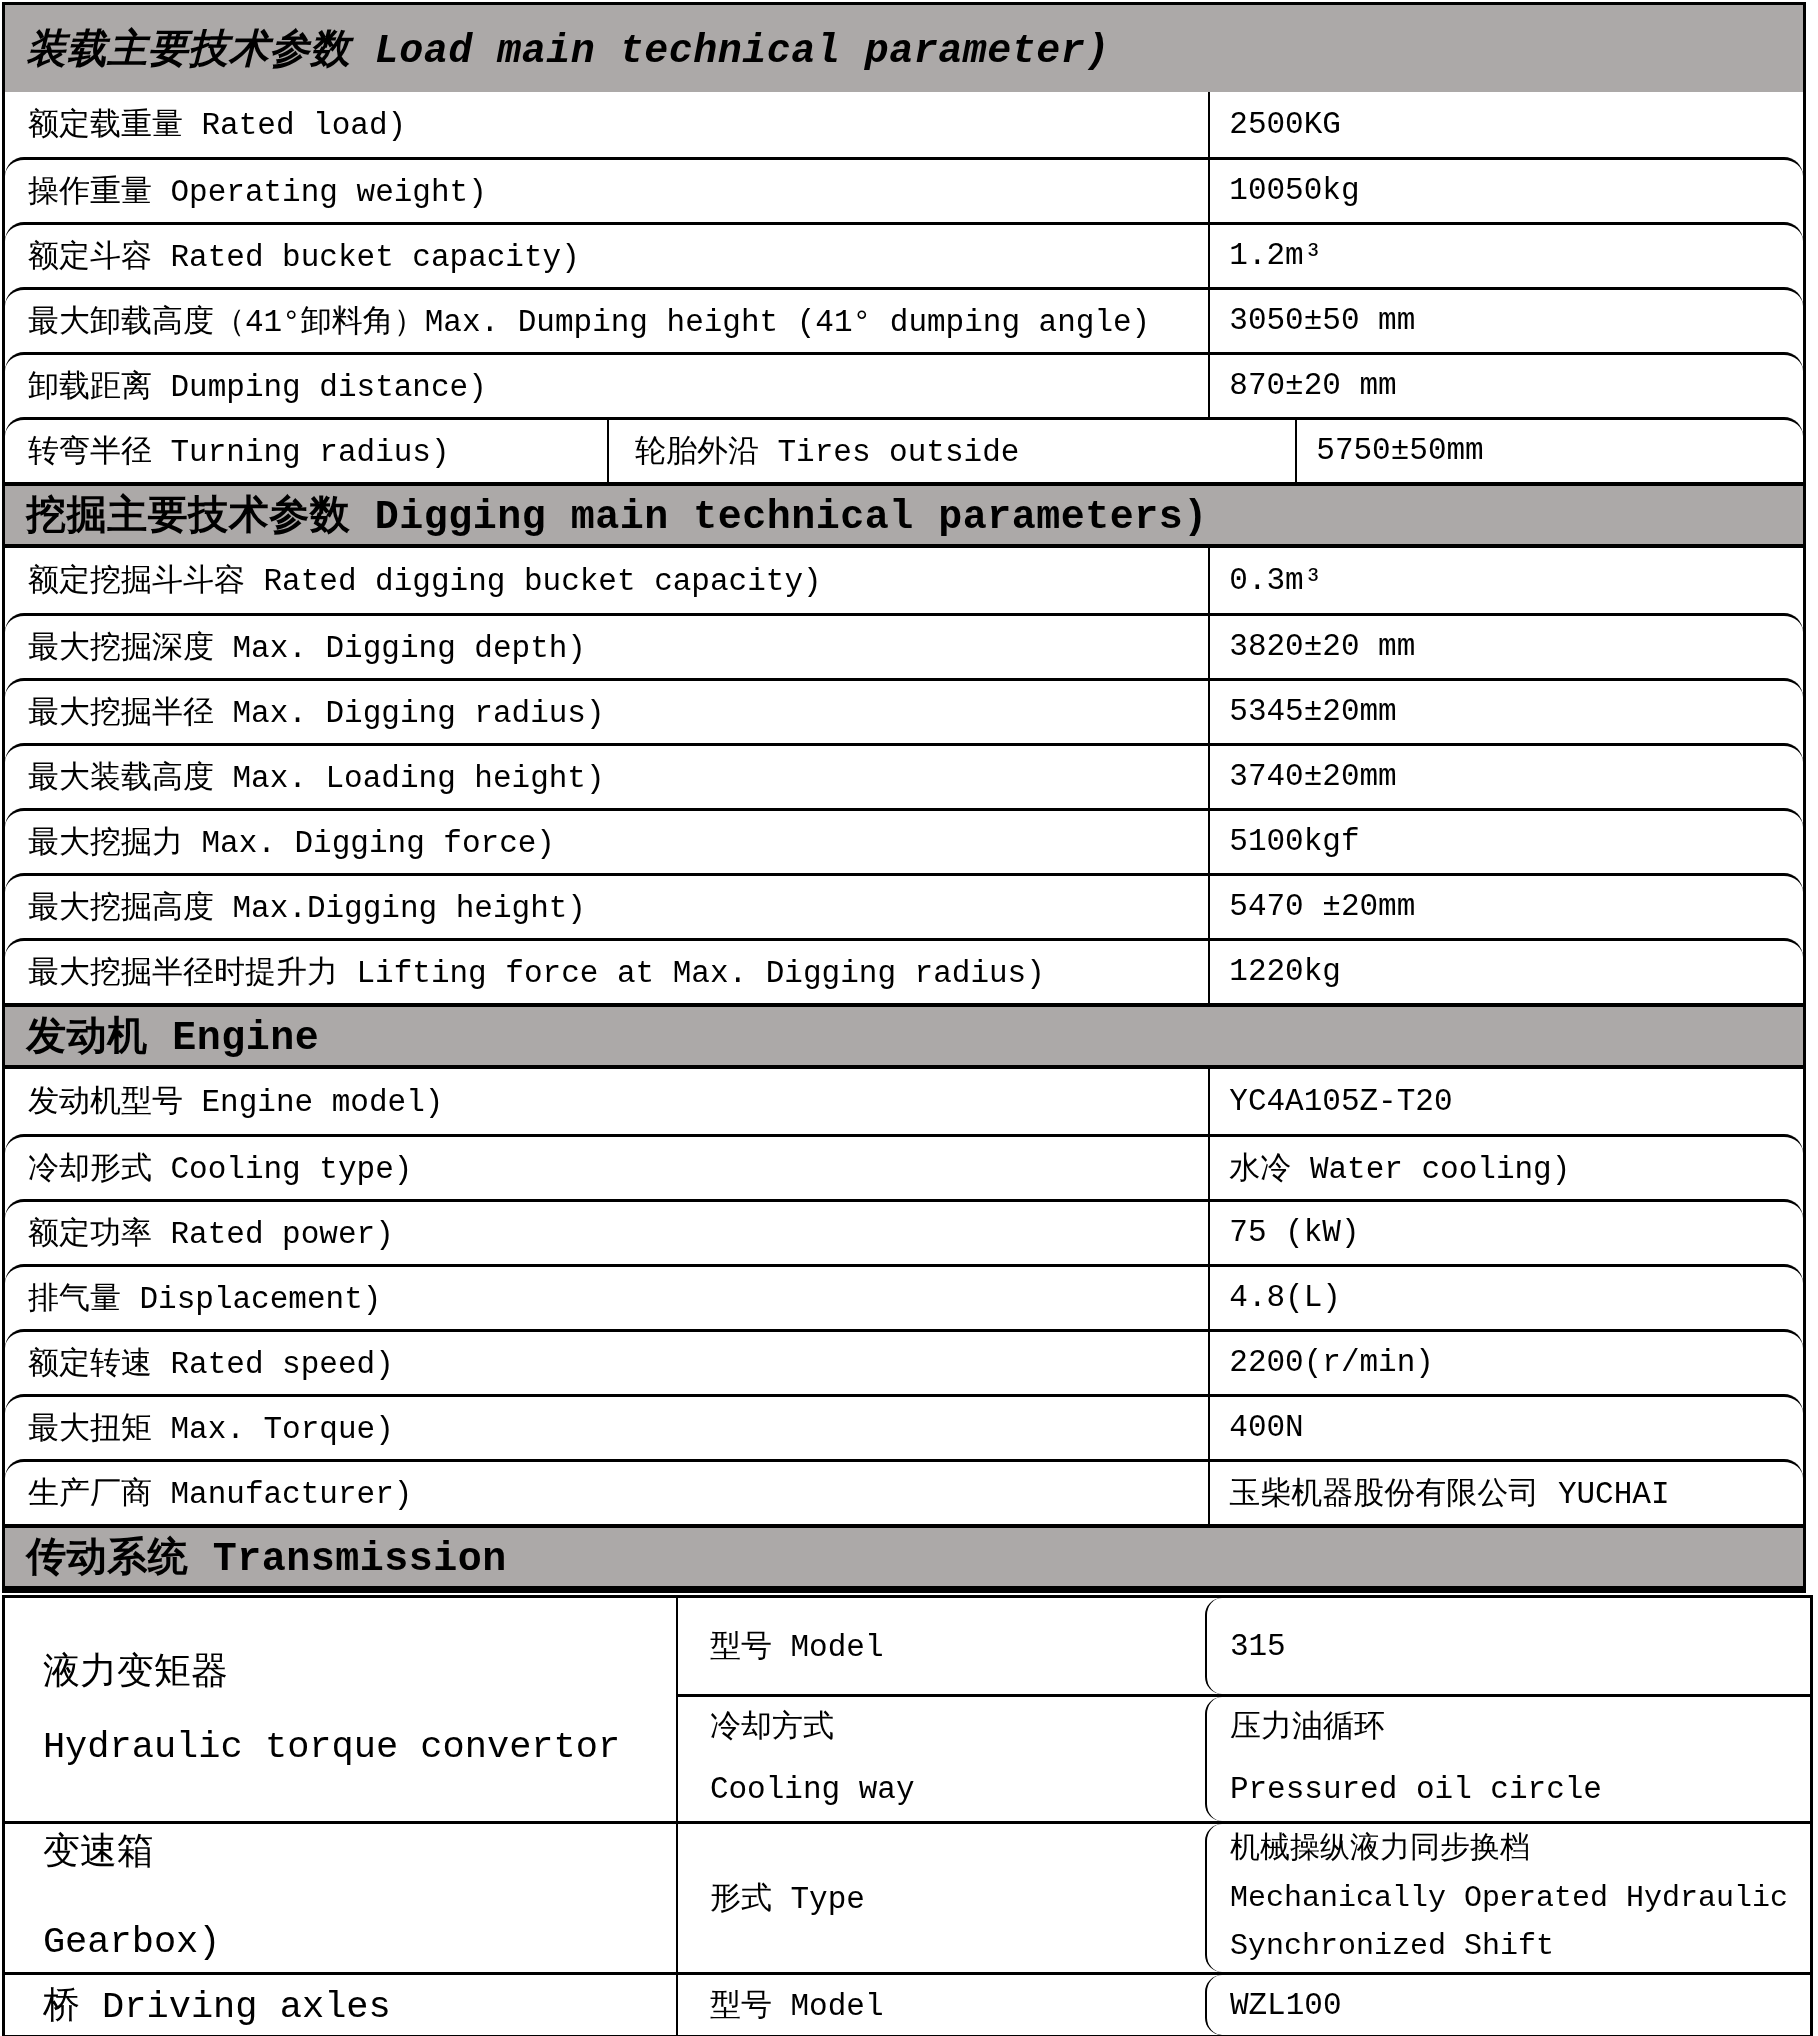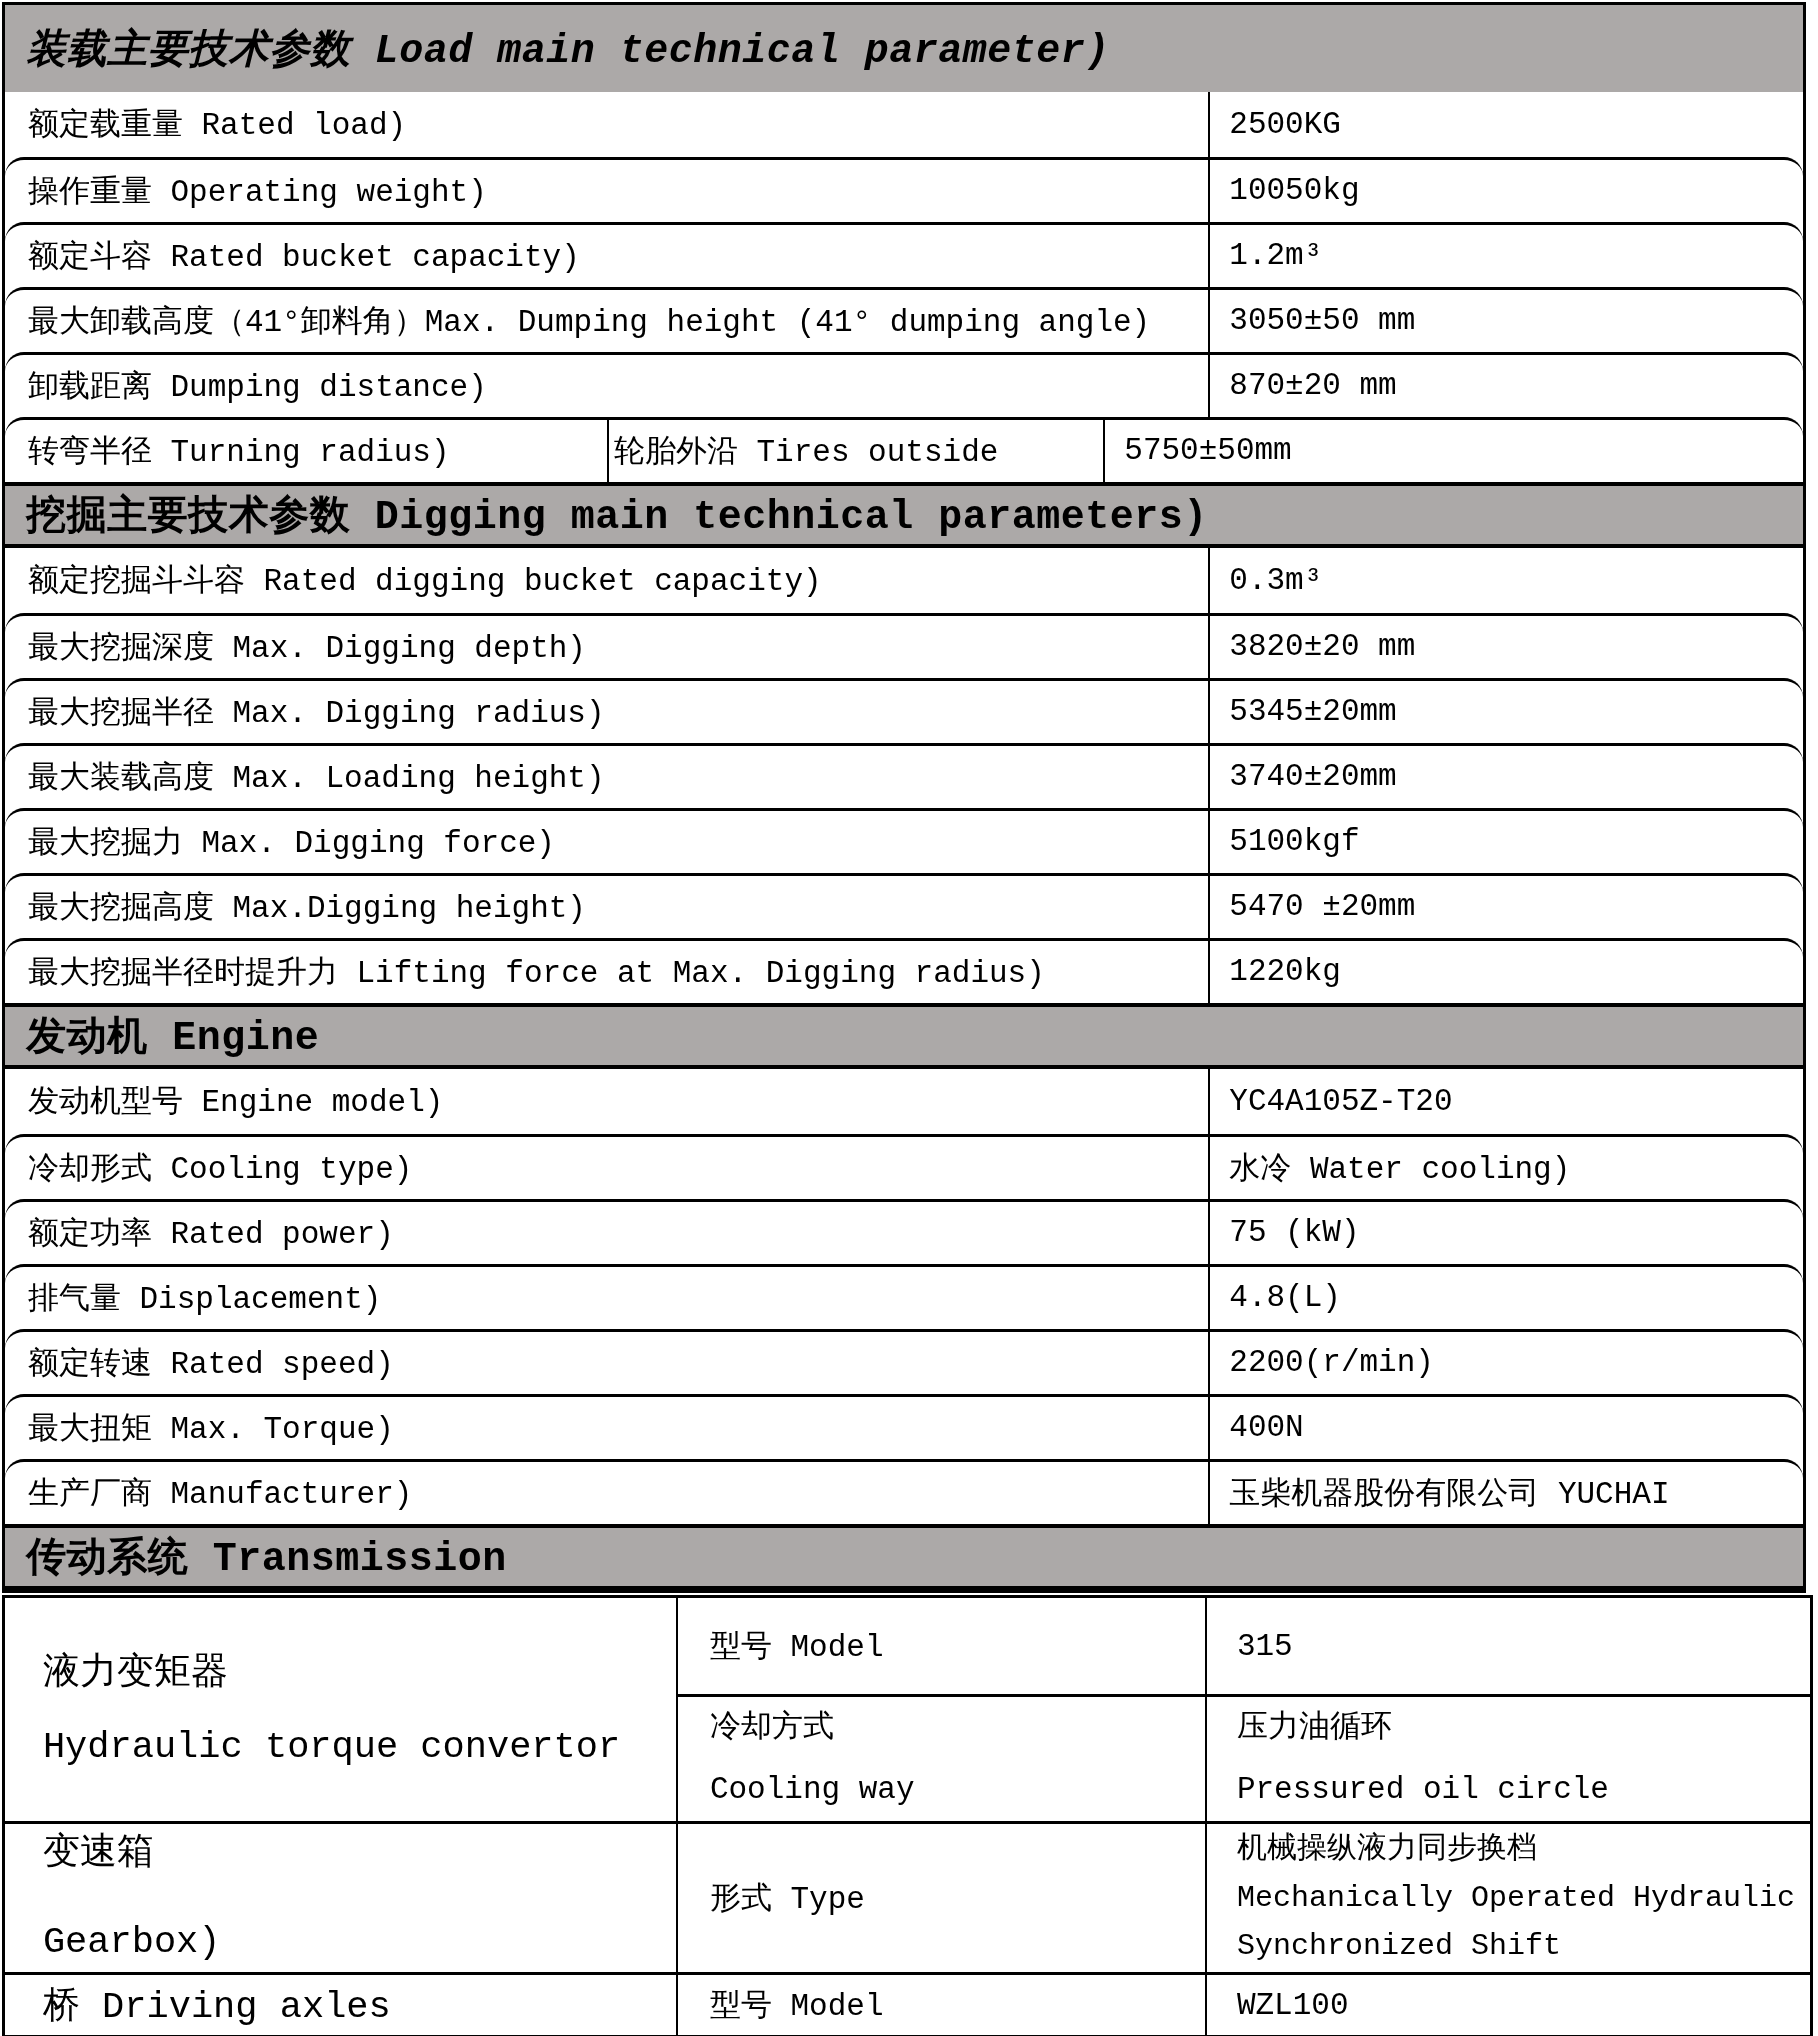--- a/index.html
+++ b/index.html
@@ -23,34 +23,34 @@
     letter-spacing: 0.5px;
   }
   .hdr-first { height: 87px; font-style: italic; }
   .hdr-mid   { height: 66px; border-top: 4.9px solid #000; border-bottom: 4.9px solid #000; }
 
   
   .row { display: flex; height: 65px; border-radius: 19px; }
   .row + .row { border-top: 3.9px solid #000; }
   .lc { flex: 1; display: flex; align-items: center; padding-left: 23px; font-size: 31px; white-space: nowrap; }
   .lc-narrow { flex: none; width: 602px; }
-  .mc { flex: none; width: 496px; border-left: 2.9px solid #000; display: flex; align-items: center; padding-left: 5px; font-size: 31px; white-space: nowrap; }
+  .mc { flex: none; width: 688px; border-left: 2.9px solid #000; display: flex; align-items: center; padding-left: 26px; font-size: 31px; white-space: nowrap; }
   .vc { flex: none; width: 595px; border-left: 2.9px solid #000; display: flex; align-items: center; padding-left: 19.4px; font-size: 31px; white-space: nowrap; }
 
   
   .t2-group { display: flex; }
   .g1 { height: 223px; }
   .g2 { height: 151px; border-top: 3.9px solid #000; }
   .g3 { height: 63px;  border-top: 3.9px solid #000; }
   .t2-c1 { flex: none; width: 671px; display: flex; align-items: center; padding-left: 38px; font-size: 37px; white-space: pre-line; }
   .t2-rest { flex: 1; border-left: 2.9px solid #000; display: flex; flex-direction: column; }
   .t2-row { display: flex; flex: 1; }
   .t2-row-b { border-top: 3.9px solid #000; }
   .t2-c2 { flex: none; width: 527px; display: flex; align-items: center; padding-left: 32px; font-size: 31px; white-space: pre-line; }
-  .t2-c3 { flex: 1; border-left: 2.9px solid #000; display: flex; align-items: center; padding-left: 30px; font-size: 31px; white-space: pre-line; }
+  .t2-c3 { flex: 1; border-left: 2.9px solid #000; display: flex; align-items: center; padding-left: 23px; font-size: 31px; white-space: pre-line; border-radius: 17px; }
   .lh20 { line-height: 2.0; }
   .lh24 { line-height: 2.4; }
   .t2-c3-small { font-size: 30px; line-height: 1.62; }
 </style>
 </head>
 <body>
 
 <div class="tbl" id="tbl-main">
 
   <div class="hdr hdr-first">

